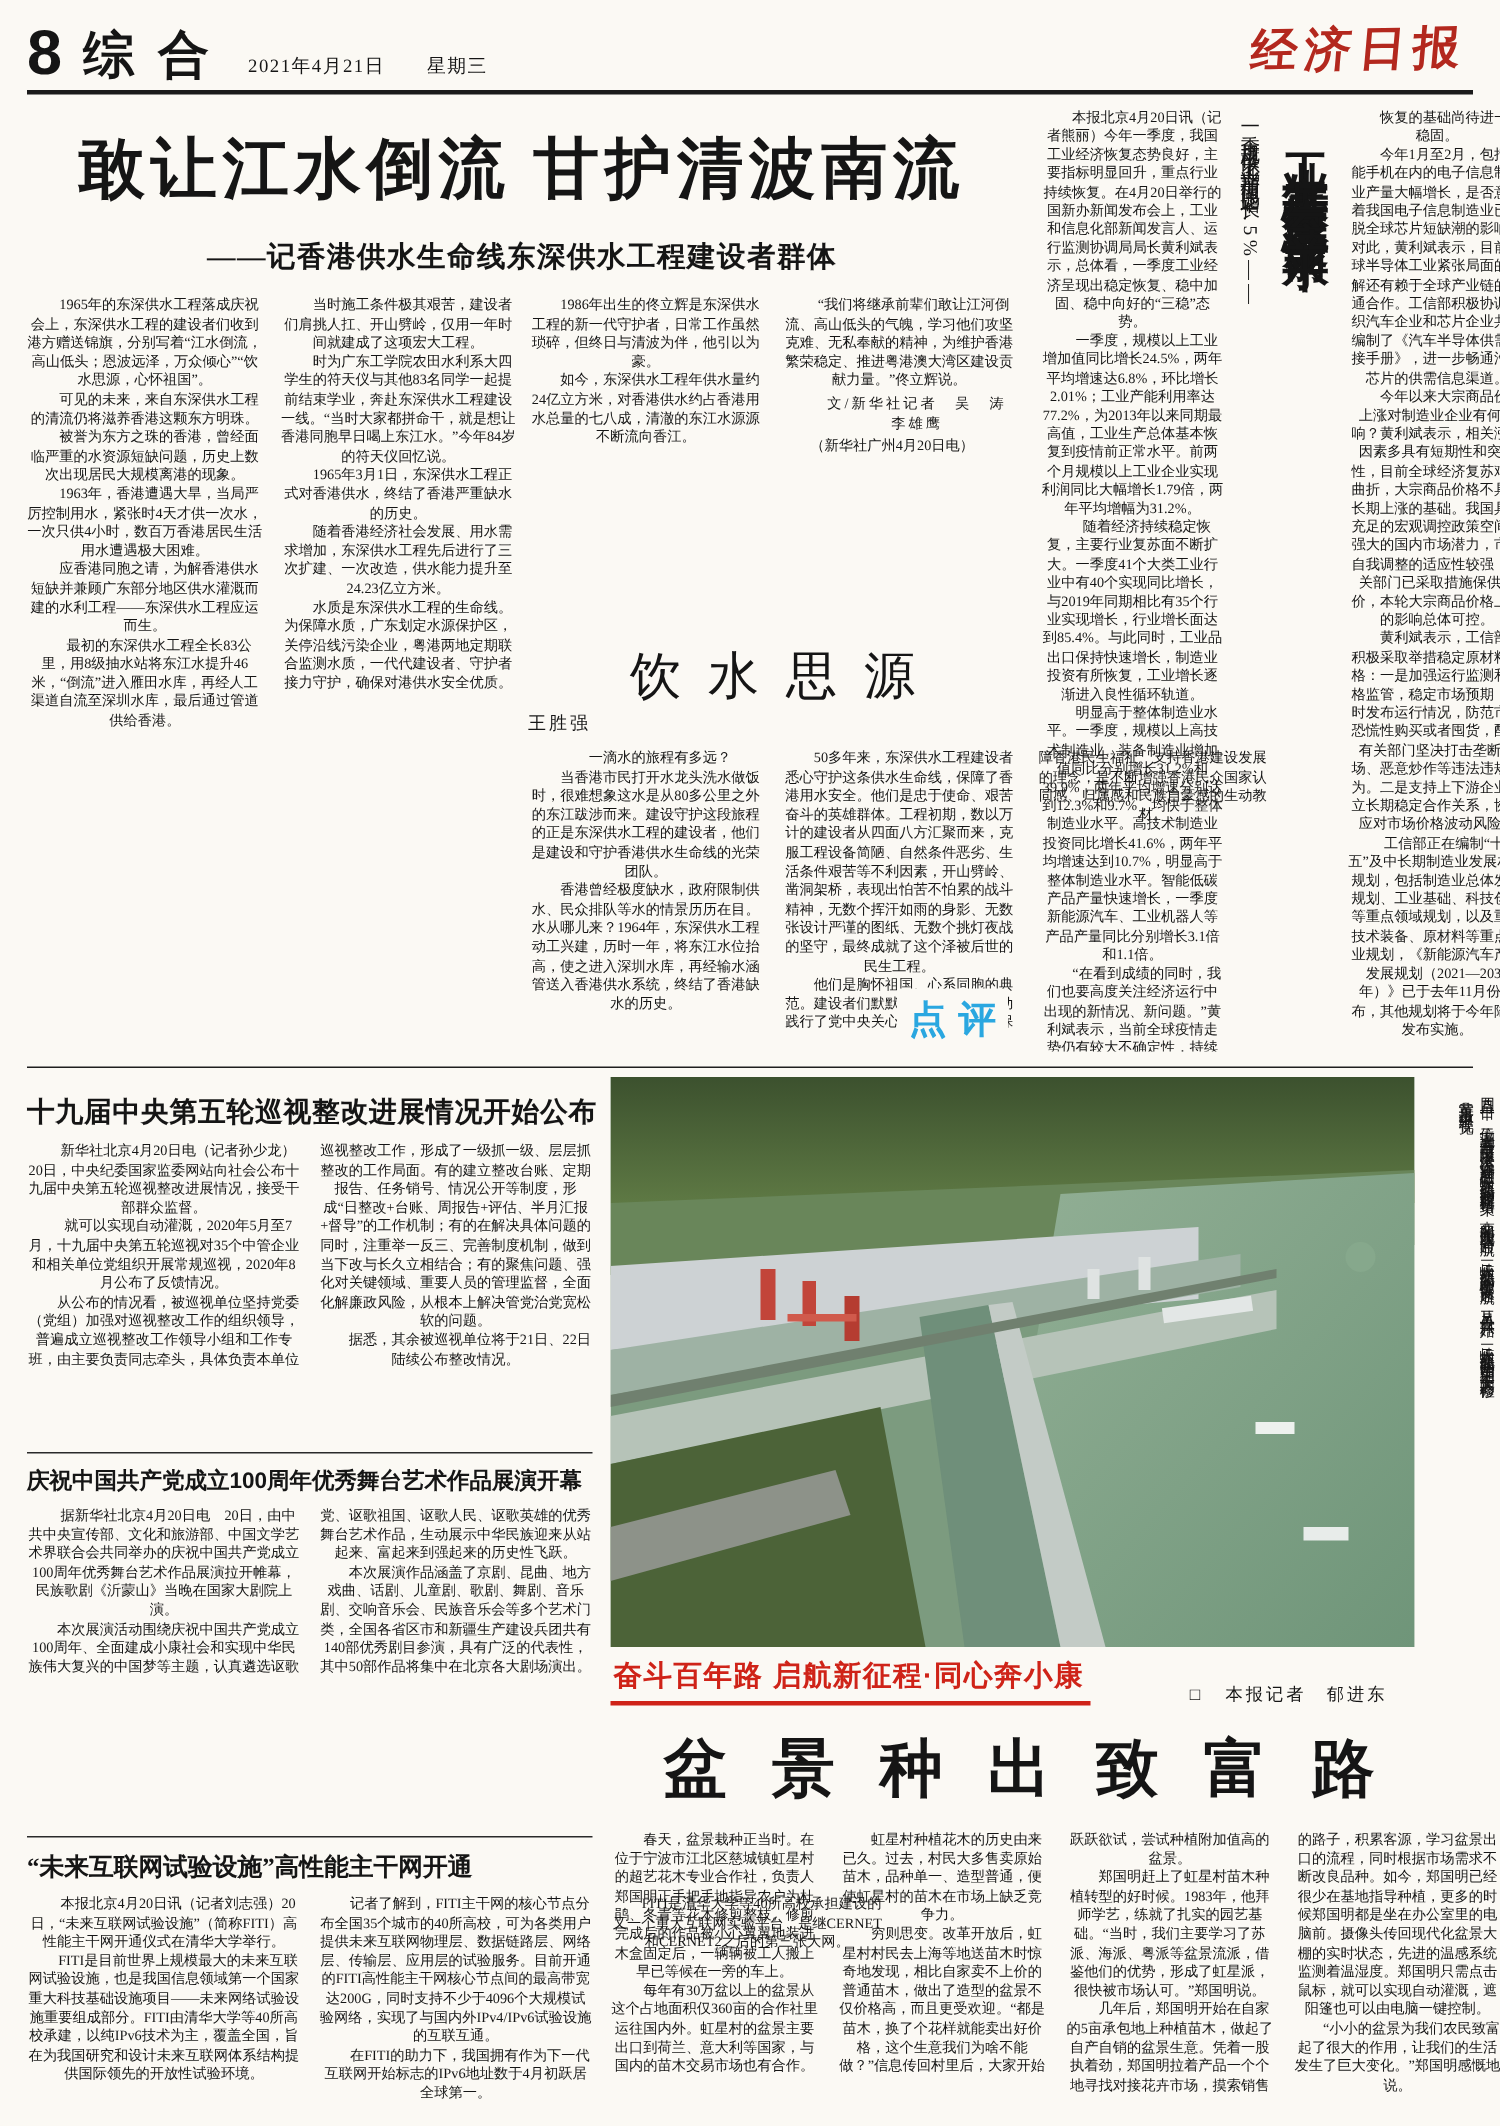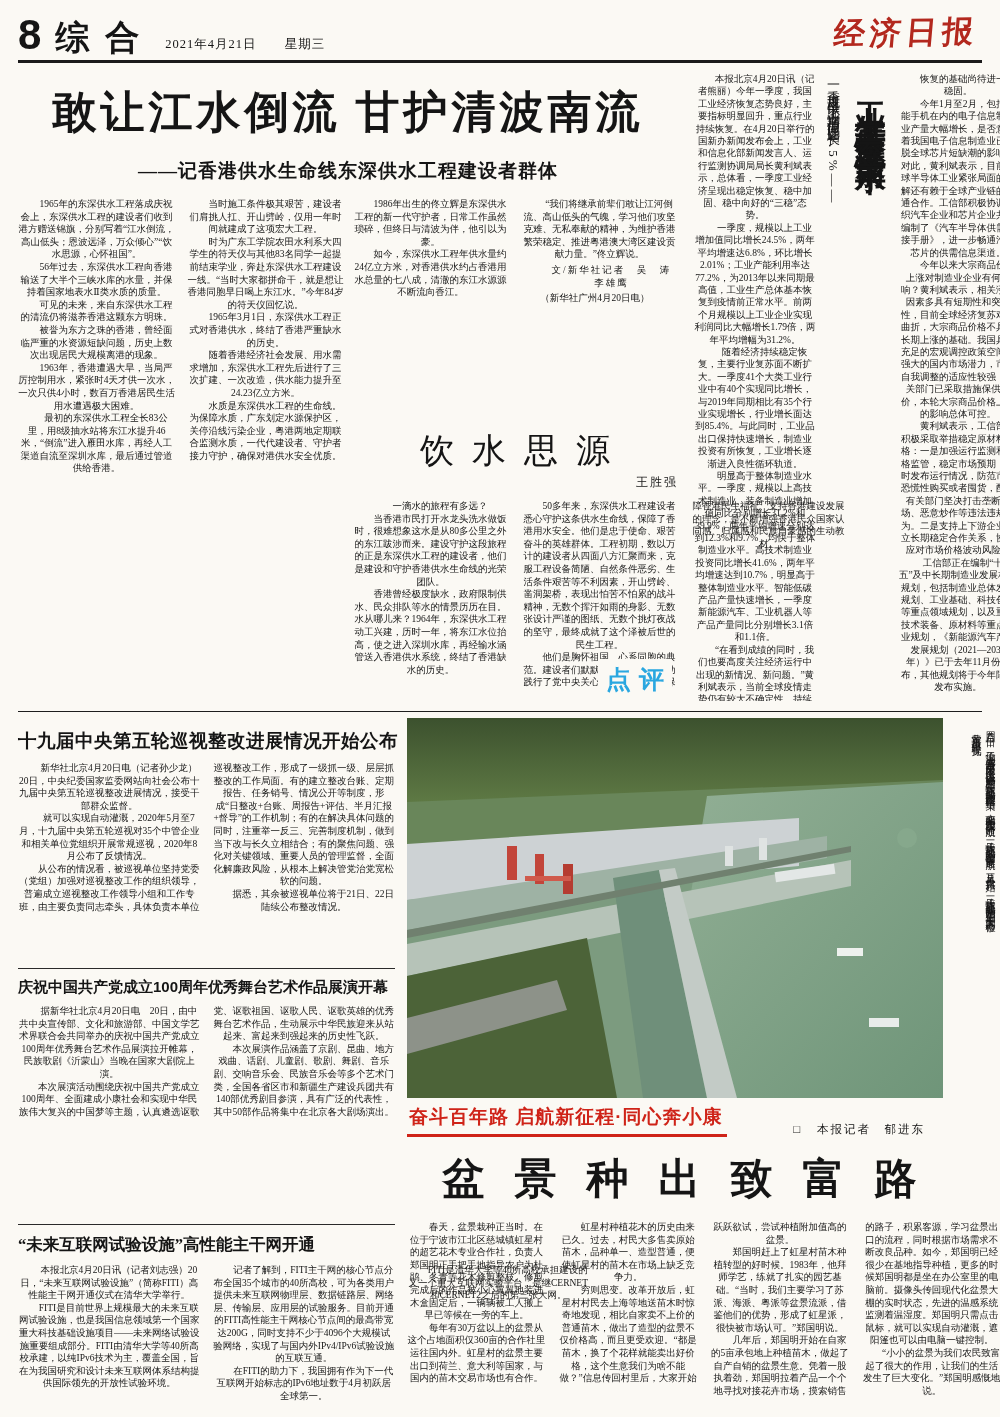--- a/index.html
+++ b/index.html
@@ -33,21 +33,21 @@
   .main-body { display:flex; margin-top:14px; height:508px; }
   .main-left { width:326px; height:508px; }
   .main-right { width:326px; margin-left:8px; display:flex; flex-direction:column; }
   .main-right-top { height:212px; }
   .byline-line { text-indent:0; text-align:left; padding-left:2.5em; letter-spacing:2px; margin-top:3px; }
   .dateline-line { text-indent:0; text-align:right; padding-right:1em; margin-top:3px; }
 
   
   .commentary { margin-top:8px; flex:1; position:relative; }
   .commentary-title { text-align:center; font-size:34px; font-weight:400; letter-spacing:18px; margin-top:10px; text-indent:18px; }
-  .commentary-author { text-align:right; font-size:12px; margin-top:0; letter-spacing:2px; }
+  .commentary-author { text-align:left; font-size:12px; margin-top:0; letter-spacing:2px; }
   .commentary-body { margin-top:9px; height:196px; }
   .dianping { position:absolute; right:6px; bottom:8px; color:#2aa7e0; font-weight:900; font-size:25px;
               letter-spacing:8px; background:#fbf9f4; padding:4px 0 2px 8px; font-family:"Liberation Sans",sans-serif; }
 
   .vdiv { width:1px; background:#2c2c2c; margin:8px 7px 4px 9px; }
 
   
   .industry { flex:1; display:flex; padding-top:10px; }
   .ind-col { width:122px; height:628px; overflow:hidden; }
   .ind-col p { font-size:9.5px; line-height:12.4px; }
@@ -104,24 +104,24 @@
   <div class="rule-thick"></div>
 
   <div class="top">
 
     <div class="main-art">
       <h1 class="main-headline">敢让江水倒流 甘护清波南流</h1>
       <div class="main-subhead">——记香港供水生命线东深供水工程建设者群体</div>
       <div class="main-body">
         <div class="main-left cols2 body-txt">
             <p>1965年的东深供水工程落成庆祝会上，东深供水工程的建设者们收到港方赠送锦旗，分别写着“江水倒流，高山低头；恩波远泽，万众倾心”“饮水思源，心怀祖国”。</p>
-            <p>56年过去，东深供水工程向香港输送了大半个三峡水库的水量，并保持着国家地表水Ⅱ类水质的质量。</p>
             <p>可见的未来，来自东深供水工程的清流仍将滋养香港这颗东方明珠。</p>
             <p>被誉为东方之珠的香港，曾经面临严重的水资源短缺问题，历史上数次出现居民大规模离港的现象。</p>
             <p>1963年，香港遭遇大旱，当局严厉控制用水，紧张时4天才供一次水，一次只供4小时，数百万香港居民生活用水遭遇极大困难。</p>
+            <p>应香港同胞之请，为解香港供水短缺并兼顾广东部分地区供水灌溉而建的水利工程——东深供水工程应运而生。</p>
             <p>最初的东深供水工程全长83公里，用8级抽水站将东江水提升46米，“倒流”进入雁田水库，再经人工渠道自流至深圳水库，最后通过管道供给香港。</p>
             <p>当时施工条件极其艰苦，建设者们肩挑人扛、开山劈岭，仅用一年时间就建成了这项宏大工程。</p>
             <p>时为广东工学院农田水利系大四学生的符天仪与其他83名同学一起提前结束学业，奔赴东深供水工程建设一线。“当时大家都拼命干，就是想让香港同胞早日喝上东江水。”今年84岁的符天仪回忆说。</p>
             <p>1965年3月1日，东深供水工程正式对香港供水，终结了香港严重缺水的历史。</p>
             <p>随着香港经济社会发展、用水需求增加，东深供水工程先后进行了三次扩建、一次改造，供水能力提升至24.23亿立方米。</p>
             <p>水质是东深供水工程的生命线。为保障水质，广东划定水源保护区，关停沿线污染企业，粤港两地定期联合监测水质，一代代建设者、守护者接力守护，确保对港供水安全优质。</p>
           </div>
         <div class="main-right">
           <div class="main-right-top cols2 body-txt">
             <div>

